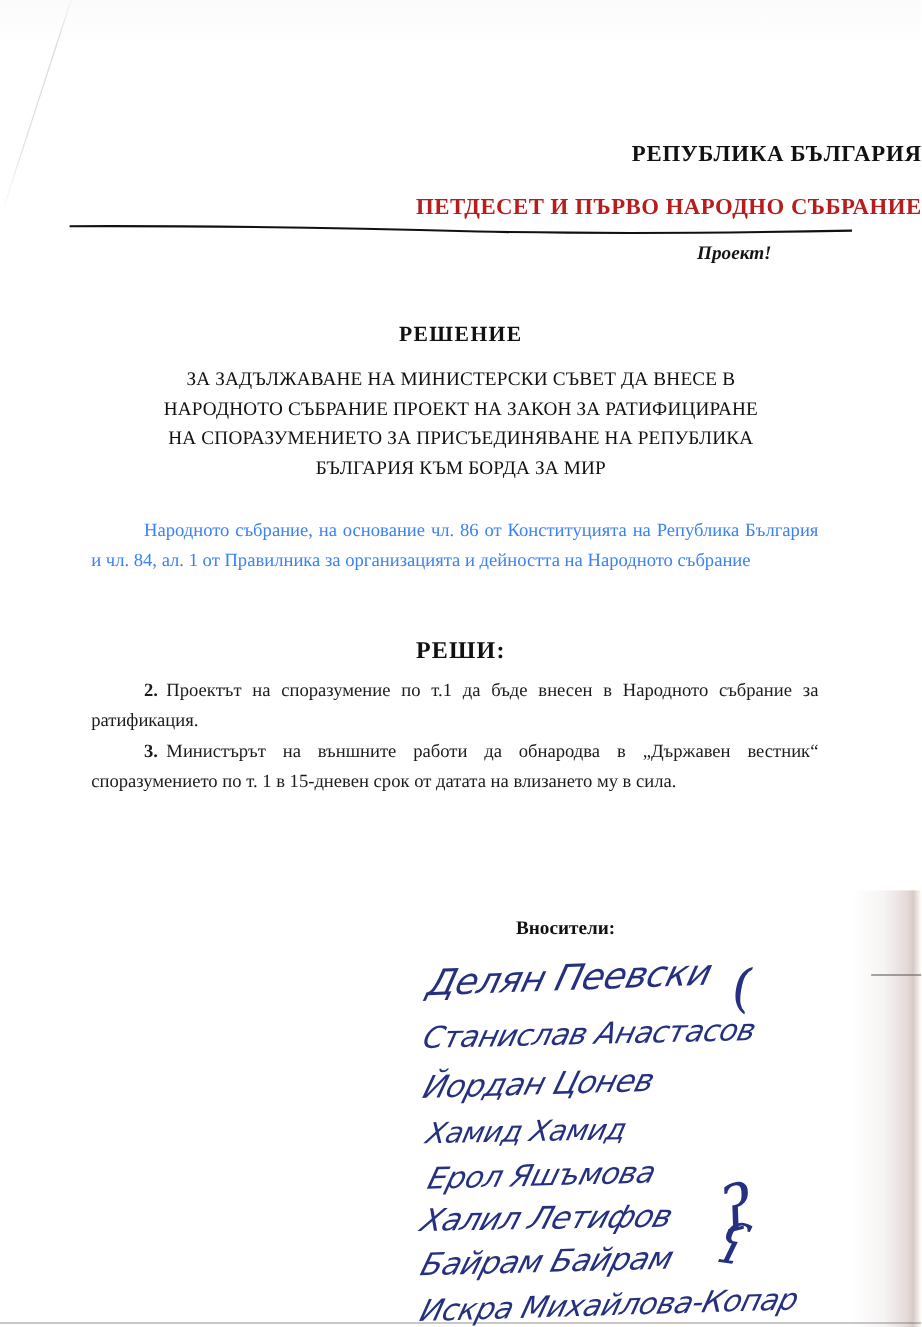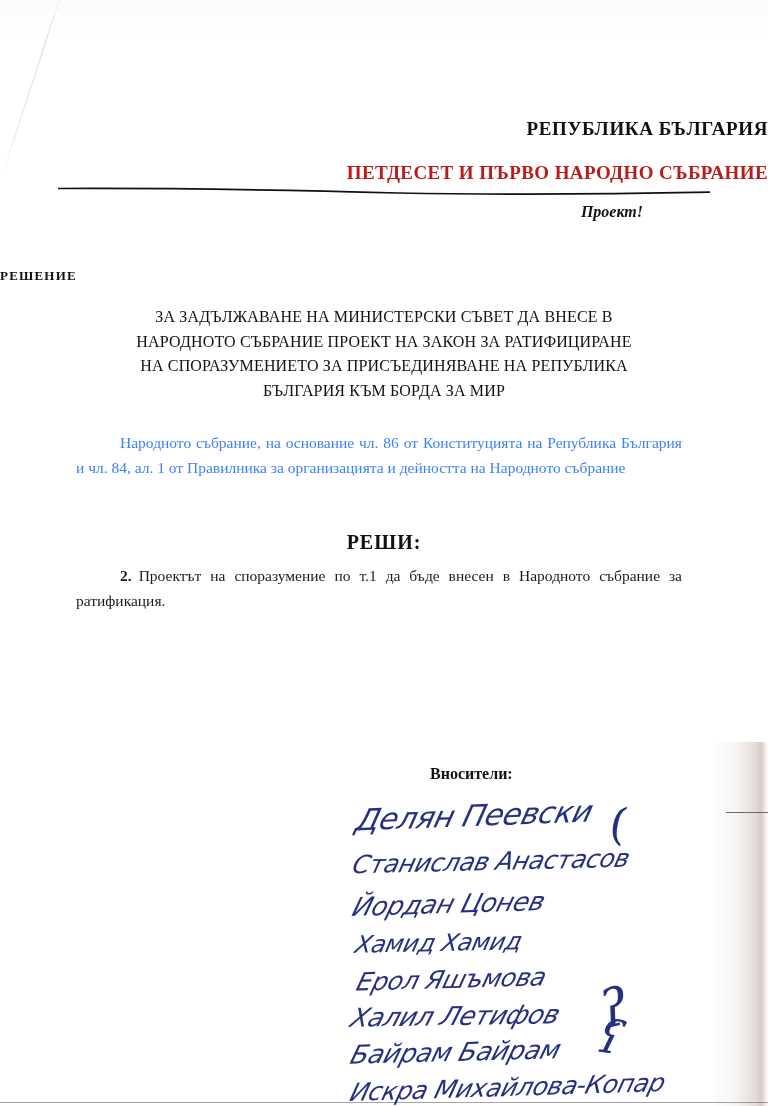--- a/index.html
+++ b/index.html
@@ -108,23 +108,23 @@
     font-size: 16px;
     color: #141414;
   }
 
   
   .doc-kind {
     position: absolute;
     left: 0;
     top: 268px;
     width: 768px;
-    text-align: left;
-    font-weight: bold;
-    font-size: 13px;
+    text-align: center;
+    font-weight: bold;
+    font-size: 18px;
     letter-spacing: 1.2px;
     color: #111;
   }
   .doc-title {
     position: absolute;
     left: 84px;
     top: 305px;
     width: 600px;
     text-align: center;
     font-weight: normal;
@@ -256,20 +256,23 @@
     <div>БЪЛГАРИЯ КЪМ БОРДА ЗА МИР</div>
   </div>
 
   <p class="preamble">Народното събрание, на основание чл. 86 от Конституцията на Република България и чл. 84, ал. 1 от Правилника за организацията и дейността на Народното събрание</p>
 
   <div class="decides">РЕШИ:</div>
 
   <div class="clauses">
     <p class="clause">
       <span class="num">2.</span><span>Проектът на споразумение по т.1 да бъде внесен в Народното събрание за ратификация.</span>
+    </p>
+    <p class="clause">
+      <span class="num">3.</span><span>Министърът на външните работи да обнародва в „Държавен вестник“ споразумението по т. 1 в 15-дневен срок от датата на влизането му в сила.</span>
     </p>
   </div>
 
   <div class="submitters-label">Вносители:</div>
 
   <div class="signature-block">
     <div class="signature sig-0">Делян Пеевски</div>
     <div class="signature sig-1">Станислав Анастасов</div>
     <div class="signature sig-2">Йордан Цонев</div>
     <div class="signature sig-3">Хамид Хамид</div>

